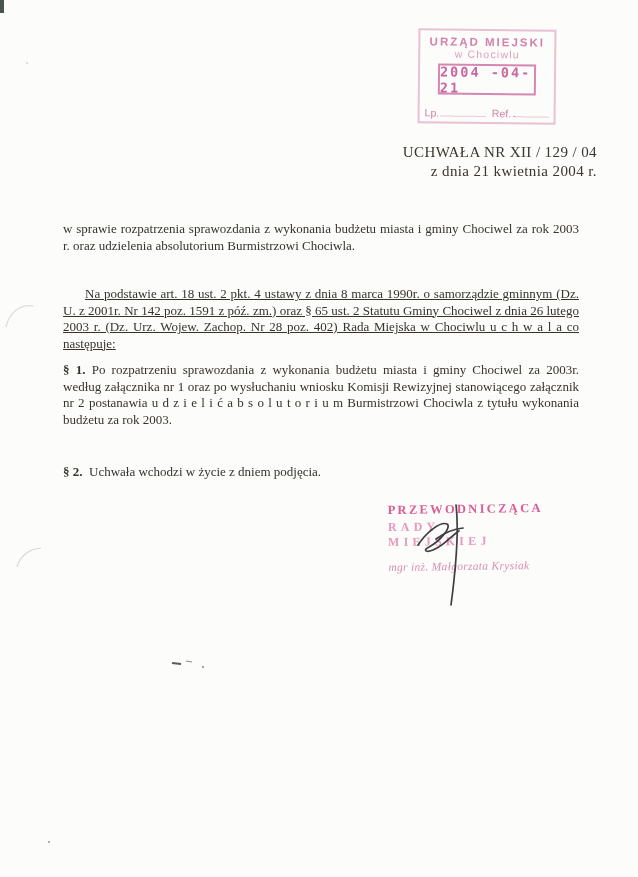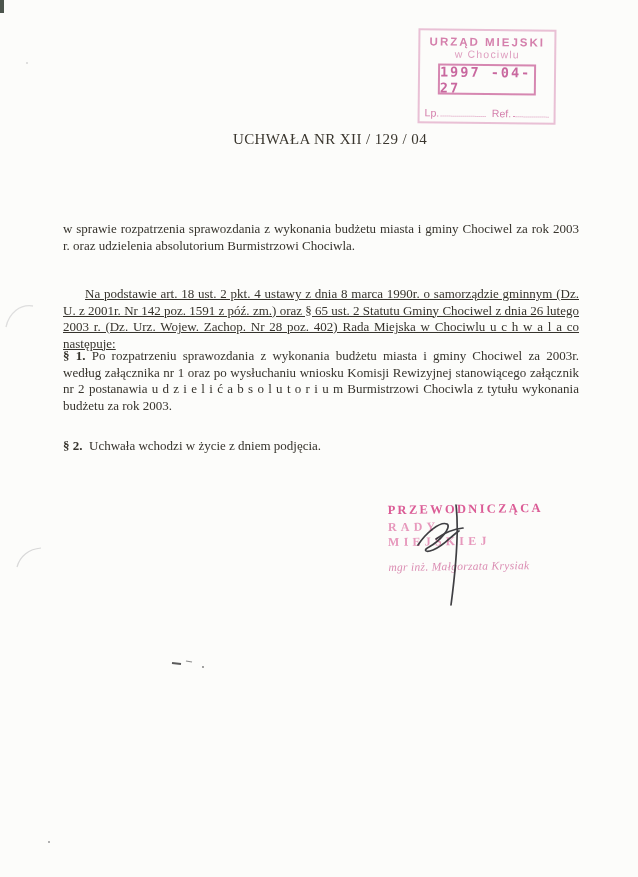--- a/index.html
+++ b/index.html
@@ -45,37 +45,37 @@
     position:absolute; left:5px; right:5px; bottom:3px;
     display:flex; align-items:baseline;
     font-size:10.5px; color:rgba(201,92,150,0.8);
   }
   .rs-dots { border-bottom:1.5px dotted rgba(201,92,150,0.65); height:9px; }
   .rs-dots-long  { flex:1.25; margin:0 6px 0 1px; }
   .rs-dots-short { flex:1; margin-left:1px; }
 
   
   .title-block {
-    position:absolute; top:130px; left:63px; width:534px;
-    text-align:center;
+    position:absolute; top:143px; left:63px; width:534px;
+    text-align:right;
     font-size:15px; line-height:18.5px; letter-spacing:0.4px;
     color:#3a362e;
   }
 
   
   .body {
     position:absolute; left:63px; width:516px; margin:0;
     text-align:justify;
     font-size:13px; line-height:16.5px;
     color:#36332c;
   }
   .subject { top:221px; }
   .legal   { top:286px; text-indent:22px;text-decoration:underline; }
-  .sec1    { top:348px; }
-  .sec2    { top:438px; }
+  .sec1    { top:362px; }
+  .sec2    { top:464px; }
   .sec-label { font-weight:bold; }
 
   
   .sig-stamp {
     position:absolute; left:388px; top:502px; width:152px;
     transform:rotate(-0.8deg);
   }
   .ss-line1 {
     font-size:12.5px; font-weight:bold; letter-spacing:2.3px;
     color:rgba(214,70,136,0.88);
@@ -96,32 +96,33 @@
 </style>
 </head>
 <body>
 
 <div class="page">
 
   <div class="receipt-stamp">
     <div class="rs-line1">URZĄD MIEJSKI</div>
     <div class="rs-line2">w Chociwlu</div>
     <div class="rs-datebox">
-      <span>1997 -04- 27</span>
+      <span>2004 -04- 21</span>
     </div>
     <div class="rs-bottom">
       <span>Lp.</span>
       <span class="rs-dots rs-dots-long"></span>
       <span>Ref.</span>
       <span class="rs-dots rs-dots-short"></span>
     </div>
   </div>
 
   <div class="title-block">
     <div>UCHWAŁA NR XII / 129 / 04</div>
+    <div>z dnia 21 kwietnia 2004 r.</div>
   </div>
 
   <p class="body subject">w sprawie rozpatrzenia sprawozdania z wykonania budżetu miasta i gminy Chociwel za rok 2003 r. oraz udzielenia absolutorium Burmistrzowi Chociwla.</p>
 
   <p class="body legal">Na podstawie art. 18 ust. 2 pkt. 4 ustawy z dnia 8 marca 1990r. o samorządzie gminnym (Dz. U. z 2001r. Nr 142 poz. 1591 z póź. zm.) oraz § 65 ust. 2 Statutu Gminy Chociwel z dnia 26 lutego 2003 r. (Dz. Urz. Wojew. Zachop. Nr 28 poz. 402) Rada Miejska w Chociwlu u c h w a l a co następuje:</p>
 
   <p class="body sec1"><span class="sec-label">§ 1.</span> <span>Po rozpatrzeniu sprawozdania z wykonania budżetu miasta i gminy Chociwel za 2003r. według załącznika nr 1 oraz po wysłuchaniu wniosku Komisji Rewizyjnej stanowiącego załącznik nr 2 postanawia u d z i e l i ć a b s o l u t o r i u m Burmistrzowi Chociwla z tytułu wykonania budżetu za rok 2003.</span></p>
 
   <p class="body sec2"><span class="sec-label">§ 2.</span>&nbsp; <span>Uchwała wchodzi w życie z dniem podjęcia.</span></p>
 

